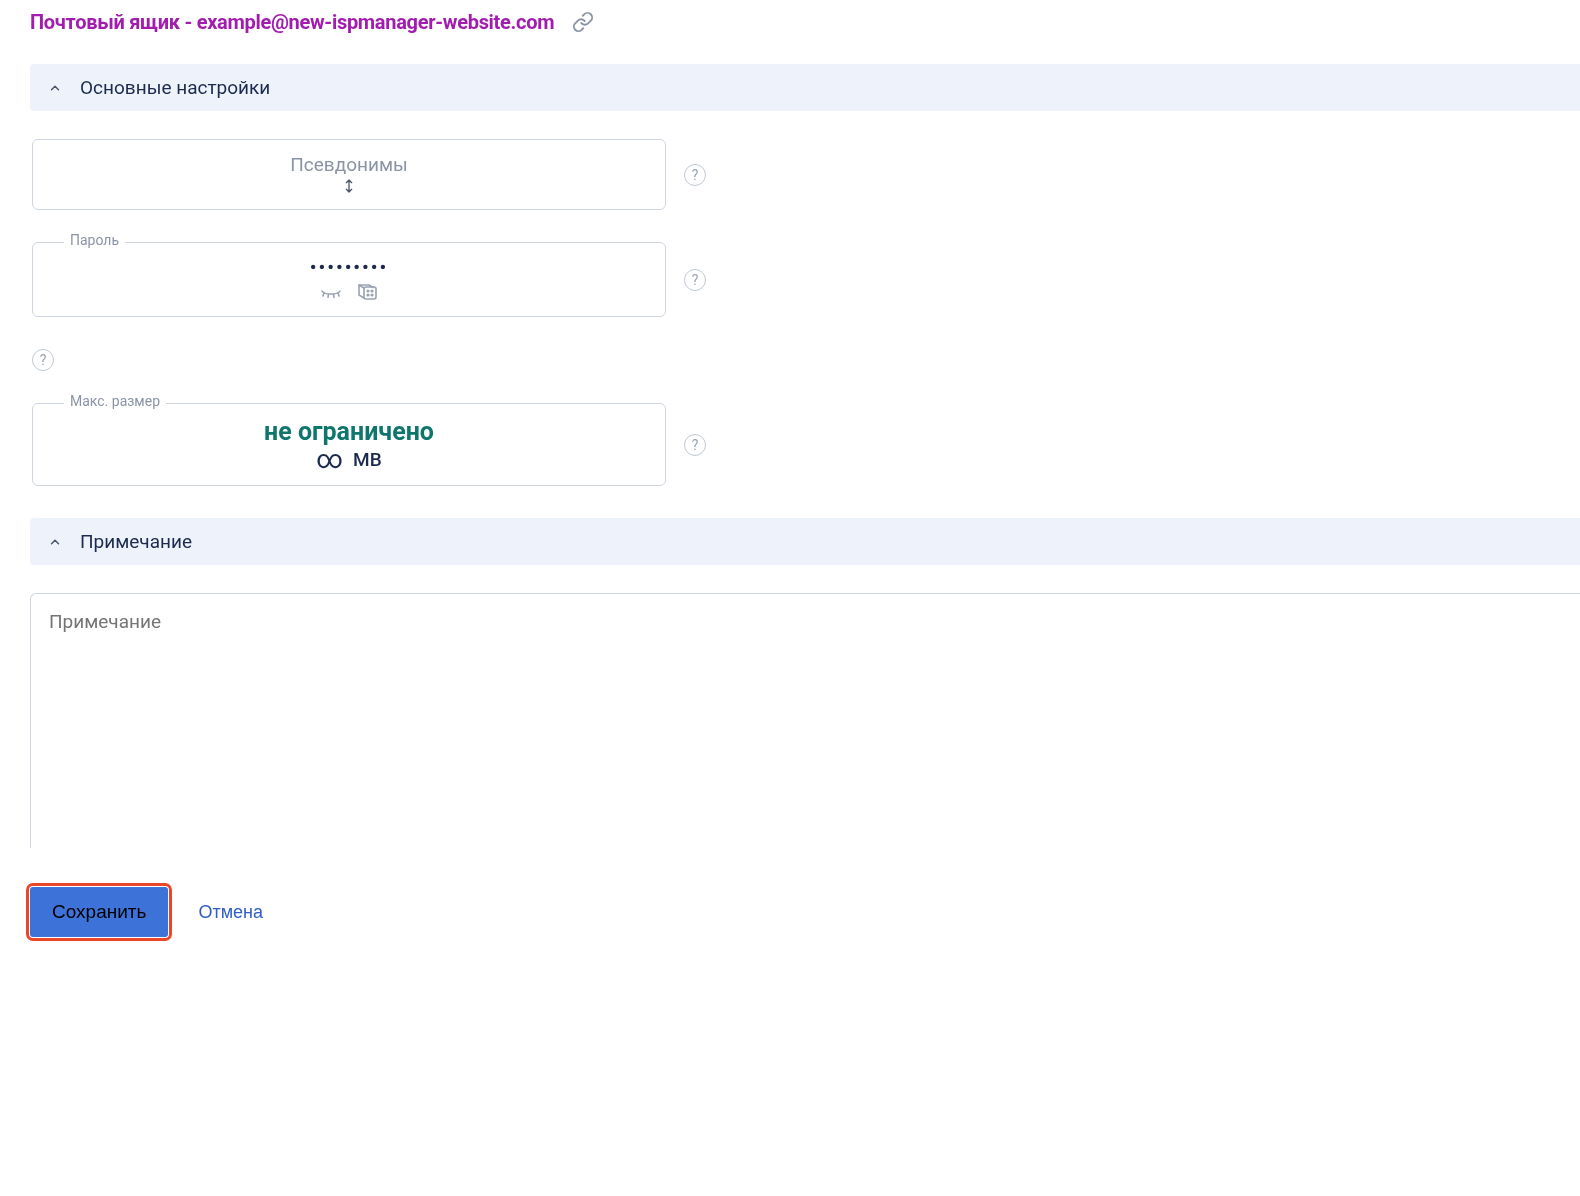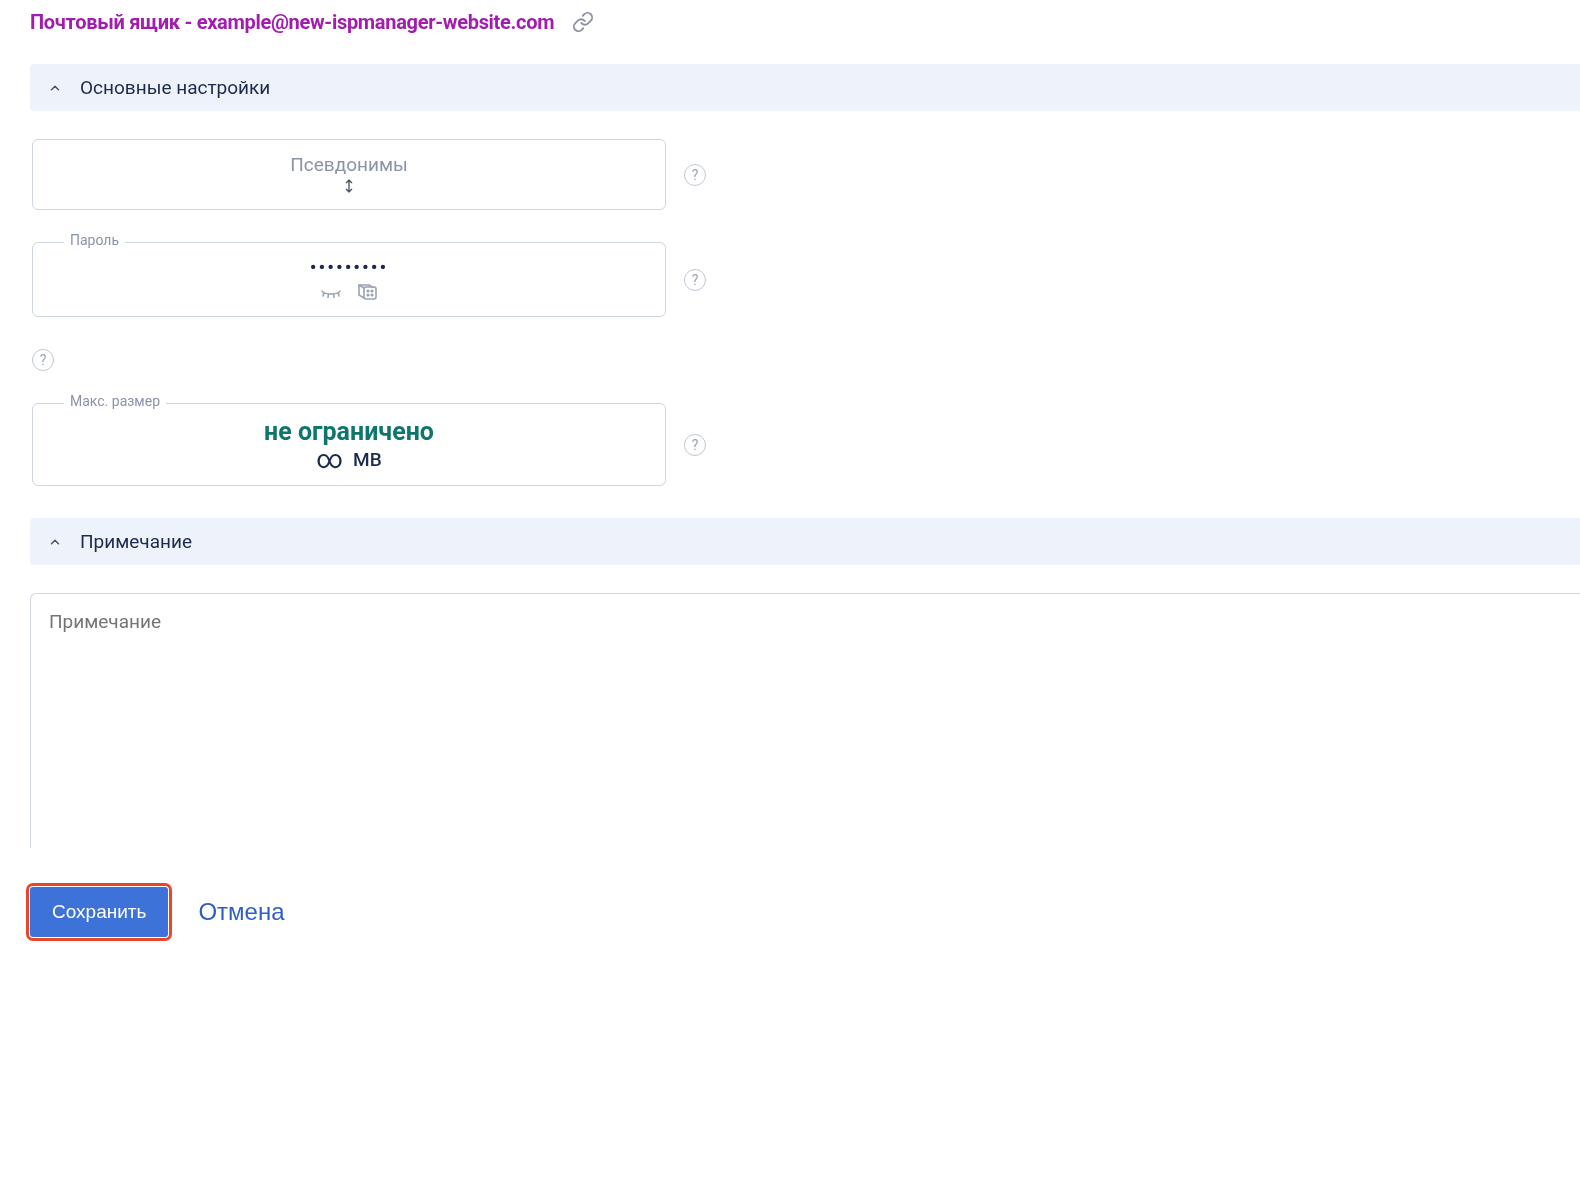--- a/index.html
+++ b/index.html
@@ -153,35 +153,35 @@
   .textarea-wrap {
     margin-bottom: 35px;
   }
   .button-row {
     display: flex;
     align-items: center;
     gap: 30px;
   }
   .btn-primary {
     background: #3d72d8;
-    color: #ffffff;
+    color: #000000;
     border: none;
     padding: 14px 22px;
     font-size: 19px;
     font-weight: 500;
     border-radius: 3px;
     cursor: pointer;
     outline: 3px solid #e8472c;
     outline-offset: 1px;
   }
   .btn-link {
     background: none;
     border: none;
     color: #2f5fc4;
-    font-size: 24px;
+    font-size: 18px;
     font-weight: 500;
     cursor: pointer;
   }
   .max-placeholder {
     color: #0f766e;
     font-size: 25px;
     font-weight: bold;
   }
 </style>
 </head>

